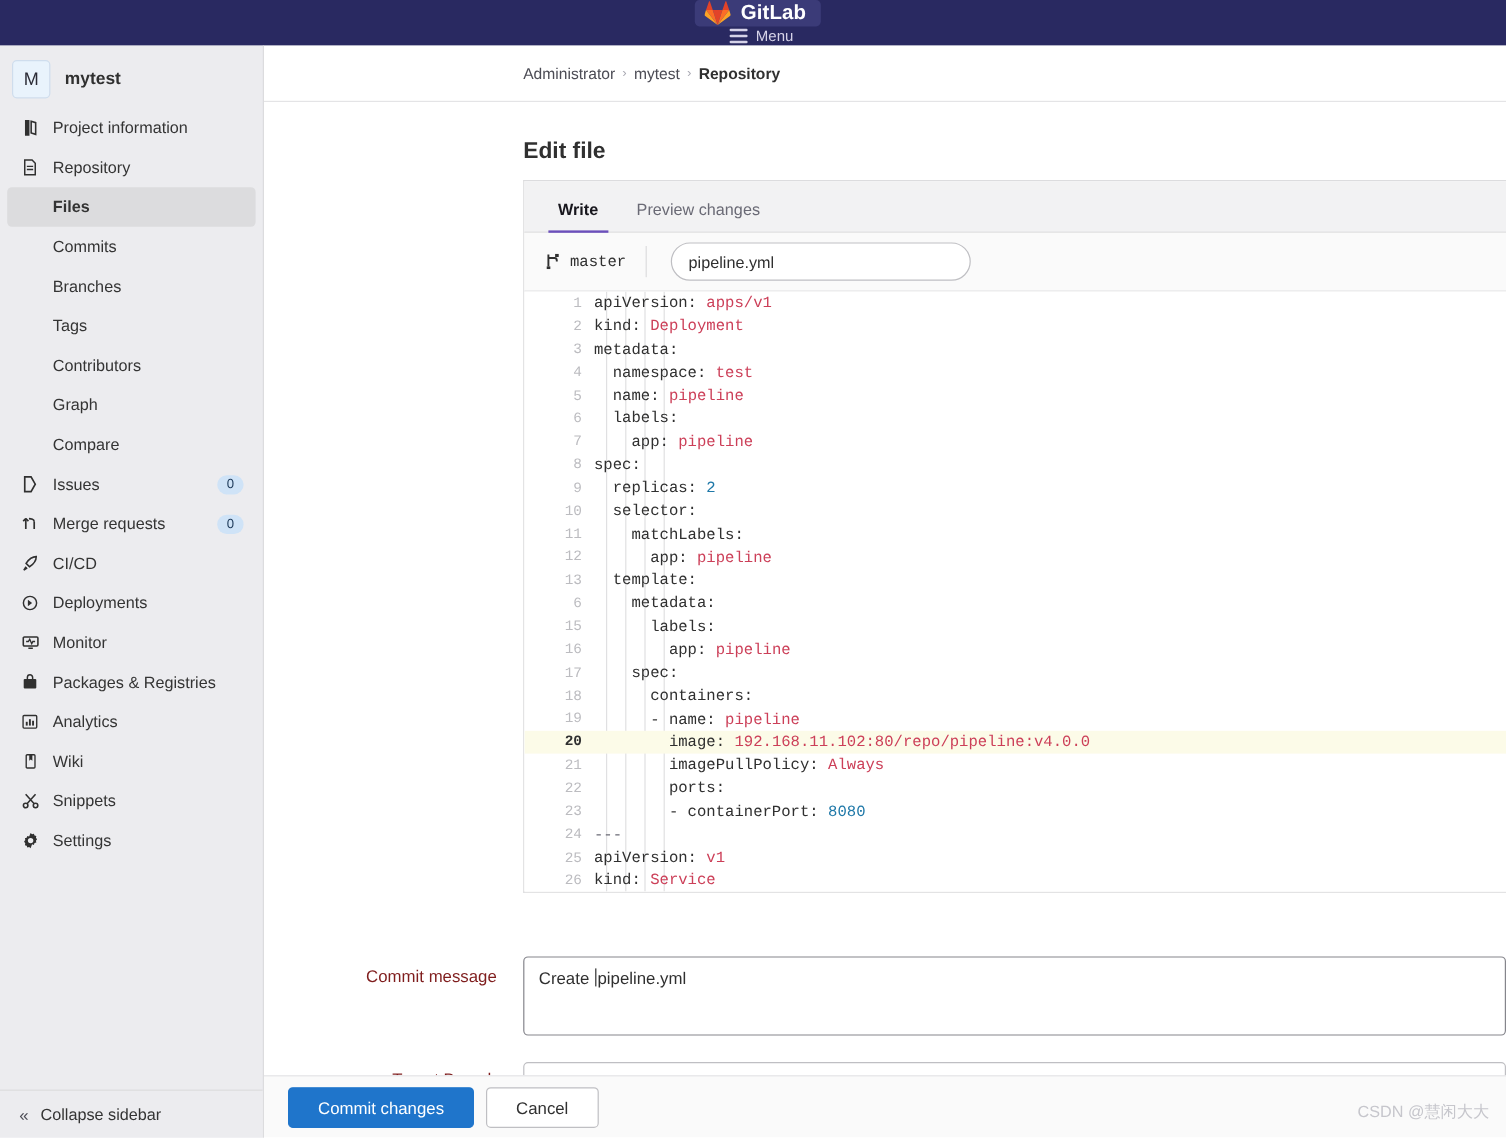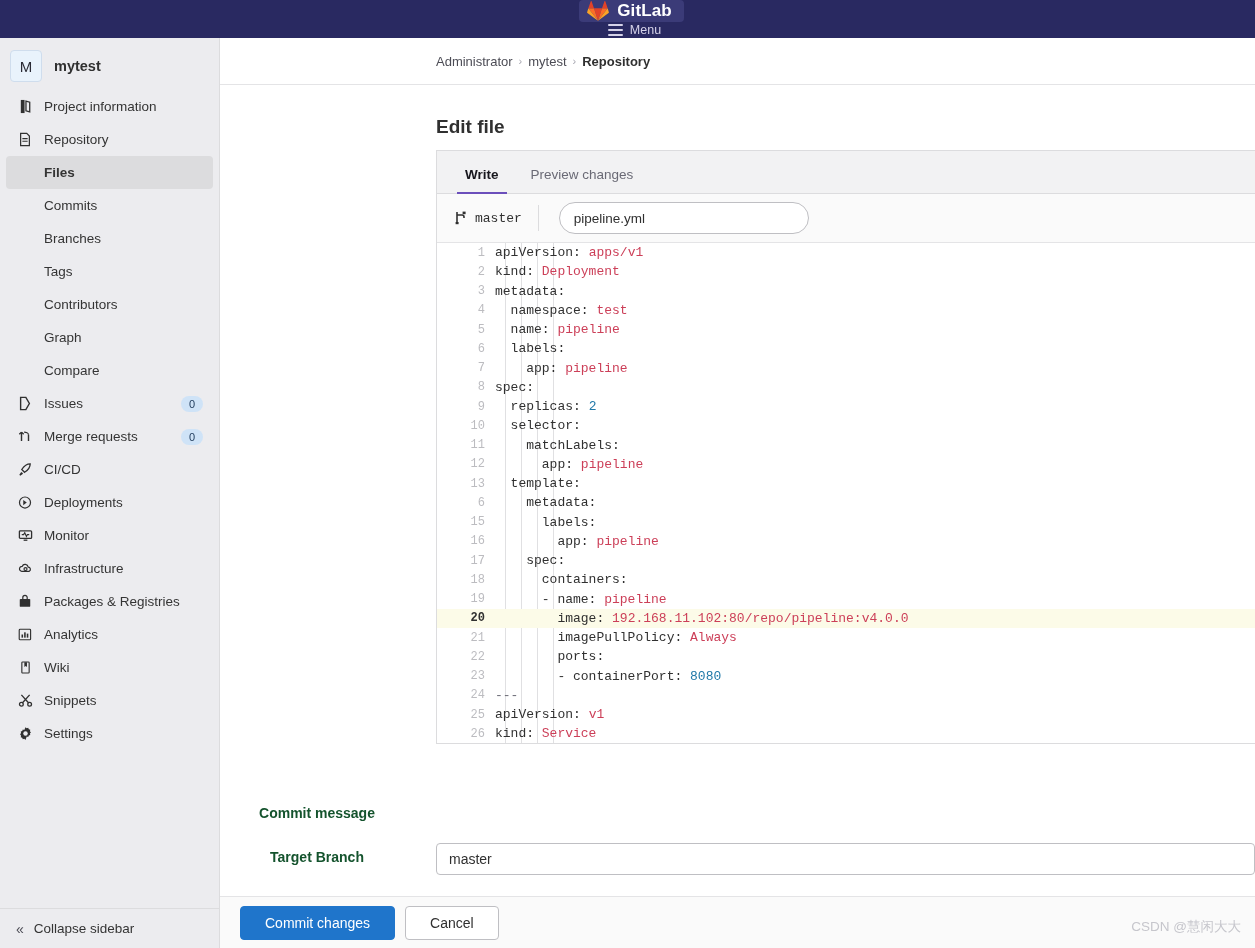--- a/index.html
+++ b/index.html
@@ -190,22 +190,22 @@
   .k { color: #303030; }
   .s { color: #cc3f58; }
   .n { color: #1f78a8; }
   .c { color: #6a6a75; }
 
   
   .form-area { position: absolute; top: 745px; left: 0; width: 1035px; }
   .form-row { display: flex; align-items: flex-start; margin-top: 14px; }
   .form-label {
     width: 216px; flex: none;
-    text-align: center; padding-right: 22px; padding-top: 8px;
-    font-size: 14px; font-weight: bold; color: #14532d;
+    text-align: right; padding-right: 22px; padding-top: 8px;
+    font-size: 14px; font-weight: normal; color: #7f1d1d;
   }
   .commit-box {
     width: 820px; height: 66px;
     border: 1px solid #85858c; border-radius: 4px;
     padding: 8px 12px; font-size: 14px; color: #303030;
     font-family: "Liberation Sans", sans-serif;
     background: #fff; resize: none; outline: none; line-height: 18px;
   }
   .commit-text { position: relative; display: inline-block; }
   .caret {
@@ -355,29 +355,20 @@
       </li>
       <li class="nav-item">
         <span class="ico">
           <svg width="15" height="15" viewBox="0 0 16 16">
             <rect x="1.5" y="3" width="13" height="8" rx="1" fill="none" stroke="#303030" stroke-width="1.4"></rect>
             <path d="M4 7h2l1.2-2L9 9l1-2h2" stroke="#303030" stroke-width="1.2" fill="none"></path>
             <path d="M6 13h4" stroke="#303030" stroke-width="1.4"></path>
           </svg>
         </span>
         <span class="label">Monitor</span>
-      </li>
-      <li class="nav-item">
-        <span class="ico">
-          <svg width="15" height="15" viewBox="0 0 16 16">
-            <path d="M4 11a2.6 2.6 0 0 1 .4-5.2 3.4 3.4 0 0 1 6.5.7A2.4 2.4 0 0 1 12 11z" fill="none" stroke="#303030" stroke-width="1.3"></path>
-            <circle cx="8" cy="8.6" r="1.6" fill="none" stroke="#303030" stroke-width="1.3"></circle>
-          </svg>
-        </span>
-        <span class="label">Infrastructure</span>
       </li>
       <li class="nav-item">
         <span class="ico">
           <svg width="14" height="15" viewBox="0 0 16 16">
             <rect x="2" y="5" width="12" height="9" rx="1" fill="#303030"></rect>
             <path d="M5.5 5V3.5a2.5 2.5 0 0 1 5 0V5" fill="none" stroke="#303030" stroke-width="1.4"></path>
           </svg>
         </span>
         <span class="label">Packages &amp; Registries</span>
       </li>
@@ -573,20 +564,23 @@
             <span class="lnum">26</span>
             <span class="ctext"><span class="k">kind: </span><span class="s">Service</span></span>
           </div>
         </div>
     </div>
   </div>
 
   <div class="form-area">
     <div class="form-row">
       <div class="form-label">Commit message</div>
+      <div class="commit-box">
+        <span class="commit-text"><span>Create </span><span class="caret"></span><span>pipeline.yml</span></span>
+      </div>
     </div>
     <div class="form-row" style="margin-top:22px;">
       <div class="form-label" style="padding-top:6px;">Target Branch</div>
       <input class="branch-box" type="text" value="master" style="">
     </div>
   </div>
 
   <div class="footer" style="left:0;width:1039px;">
     <button class="btn btn-primary">Commit changes</button>
     <button class="btn btn-default">Cancel</button>

